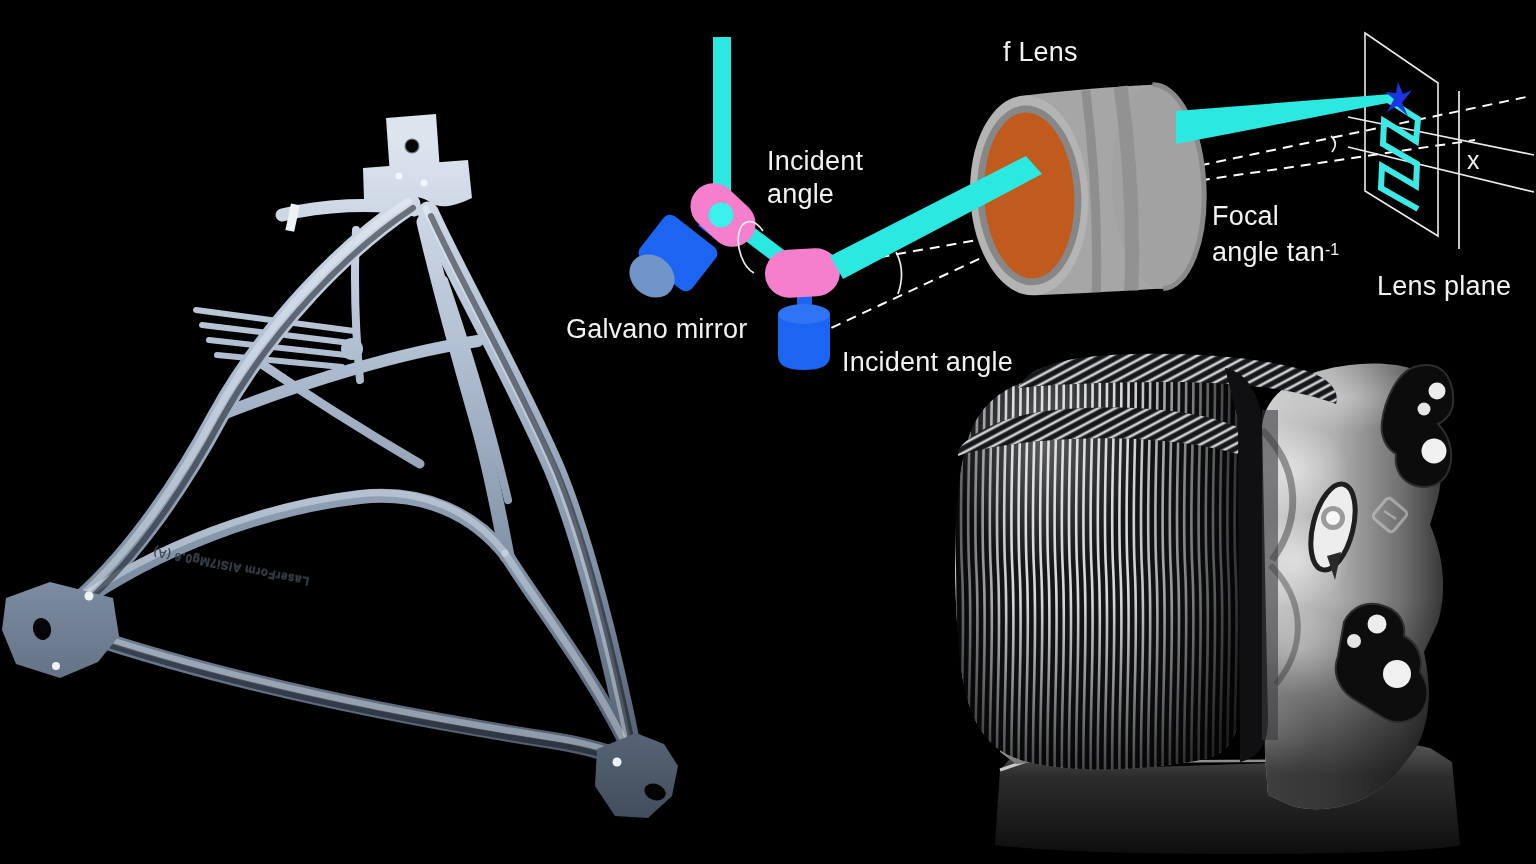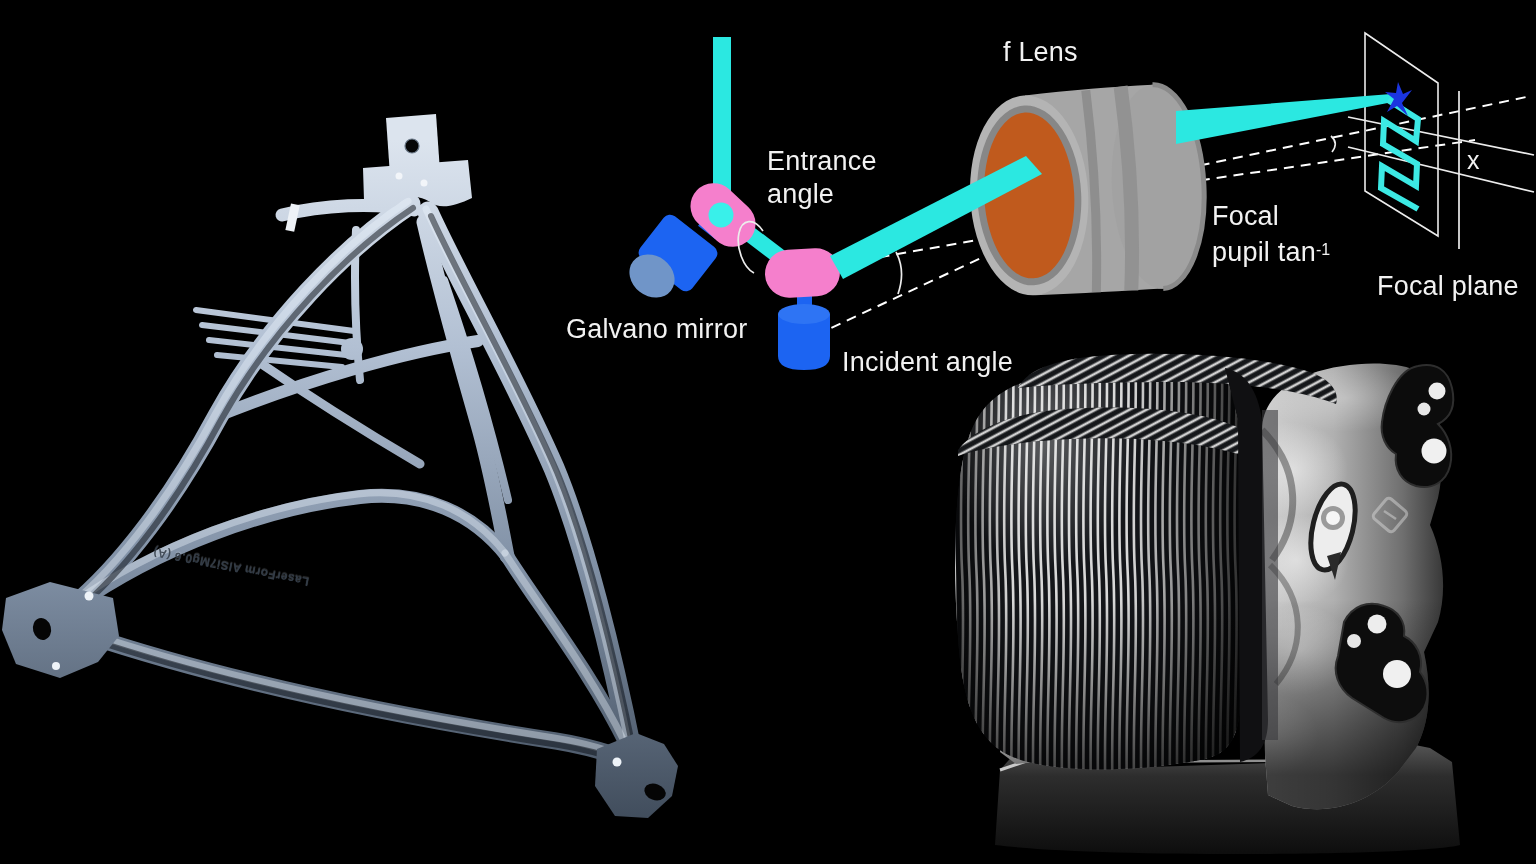--- a/index.html
+++ b/index.html
@@ -281,25 +281,25 @@
 
     <polygon points="1176,111 1391,94 1398,101 1176,144" fill="#2BE8E1"></polygon>
 
     <path d="M1388,100 L1418,119 L1416,141 L1384,121 L1383,144 L1417,164 L1416,186 L1382,166 L1381,188 L1418,209" fill="none" stroke-width="6" stroke-linejoin="miter" stroke="#3CE9E4"></path>
     <polygon points="1398,82 1403,94 1412,90 1402,103 1408,116 1397,106 1387,112 1394,99 1385,92 1396,93" fill="#1B35E0"></polygon>
   </g>
 </svg>
 
 <div class="label" style="left:1003px;top:36px">f Lens</div>
 <div class="label" style="left:767px;top:145px">
-  <div>Entrance</div>
+  <div>Incident</div>
   <div>angle</div>
 </div>
 <div class="label" style="left:566px;top:313px">Galvano mirror</div>
 <div class="label" style="left:842px;top:346px">Incident angle</div>
 <div class="label" style="left:1212px;top:200px">
   <div>Focal</div>
-  <div><span>pupil tan</span><sup>-1</sup></div>
+  <div><span>angle tan</span><sup>-1</sup></div>
 </div>
-<div class="label" style="left:1377px;top:270px">Focal plane</div>
+<div class="label" style="left:1377px;top:270px">Lens plane</div>
 <div class="label x-label" style="left:1467px;top:144px">x</div>
 <div class="engraving">LaserForm AlSi7Mg0.6 (A)</div>
 </div>
 
 </body></html>

